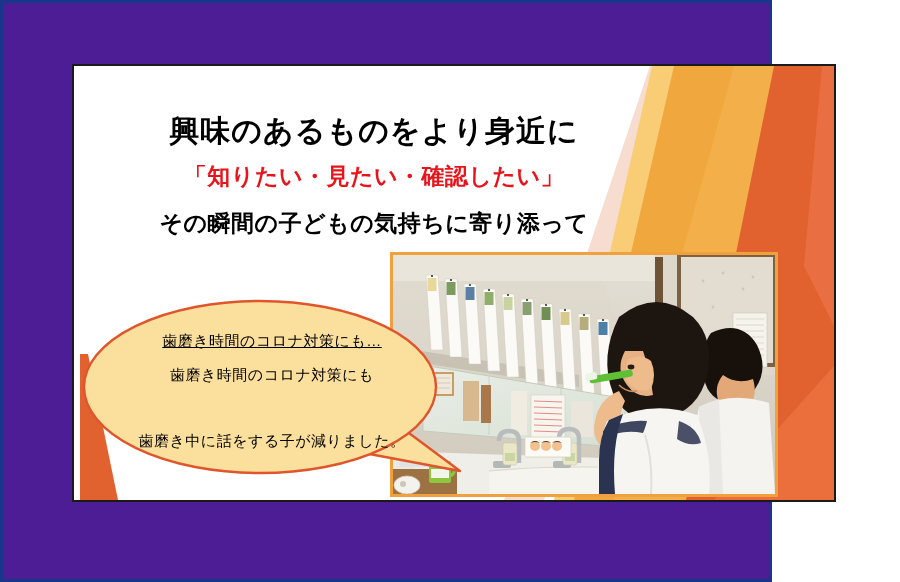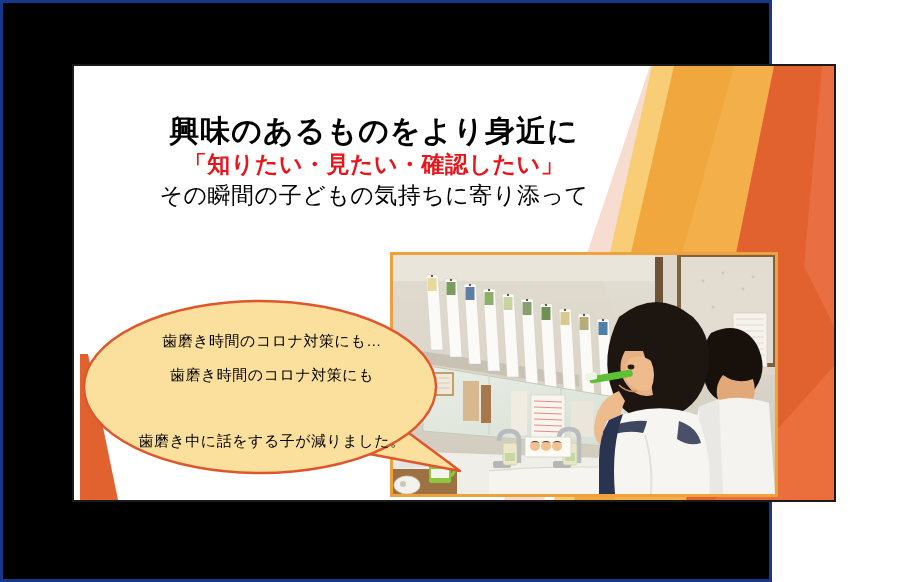--- a/index.html
+++ b/index.html
@@ -14,21 +14,21 @@
     font-family: "Liberation Sans", "DejaVu Sans", sans-serif;
   }
 
   
   #page {
     position: relative;
     width: 772px;
     height: 582px;
     box-sizing: border-box;
     border: 3px solid #17388a;
-    background: #000000;
+    background: #4c1d95;
   }
 
   
   #slide {
     position: absolute;
     left: 69px;
     top: 61px;
     width: 764px;
     height: 438px;
     box-sizing: border-box;
@@ -71,30 +71,30 @@
     letter-spacing: 1px;
     line-height: 1.22;
     white-space: nowrap;
   }
   .title-red {
     font-size: 23px;
     font-weight: bold;
     color: #e8141b;
     letter-spacing: 0.5px;
     line-height: 1.3;
-    margin-top: 0;
+    margin-top: 12px;
     white-space: nowrap;
   }
   .title-sub {
     font-size: 23px;
-    font-weight: normal;
+    font-weight: bold;
     color: #000000;
     letter-spacing: 0.5px;
     line-height: 1.3;
-    margin-top: 2px;
+    margin-top: 18px;
     white-space: nowrap;
   }
 
   
   #photo-frame {
     position: absolute;
     left: 316px;
     top: 186px;
     width: 388px;
     height: 245px;
@@ -129,20 +129,21 @@
     width: 336px;
     text-align: center;
     color: #000000;
     z-index: 2;
   }
   .bub-l1 {
     font-size: 15px;
     line-height: 1.35;
     letter-spacing: 0.5px;
     white-space: nowrap;
+    text-decoration: underline;
   }
   .bub-l2 {
     font-size: 15px;
     line-height: 1.35;
     letter-spacing: 0.5px;
     margin-top: 14px;
     white-space: nowrap;
   }
   .bub-l3 {
     font-size: 15px;

